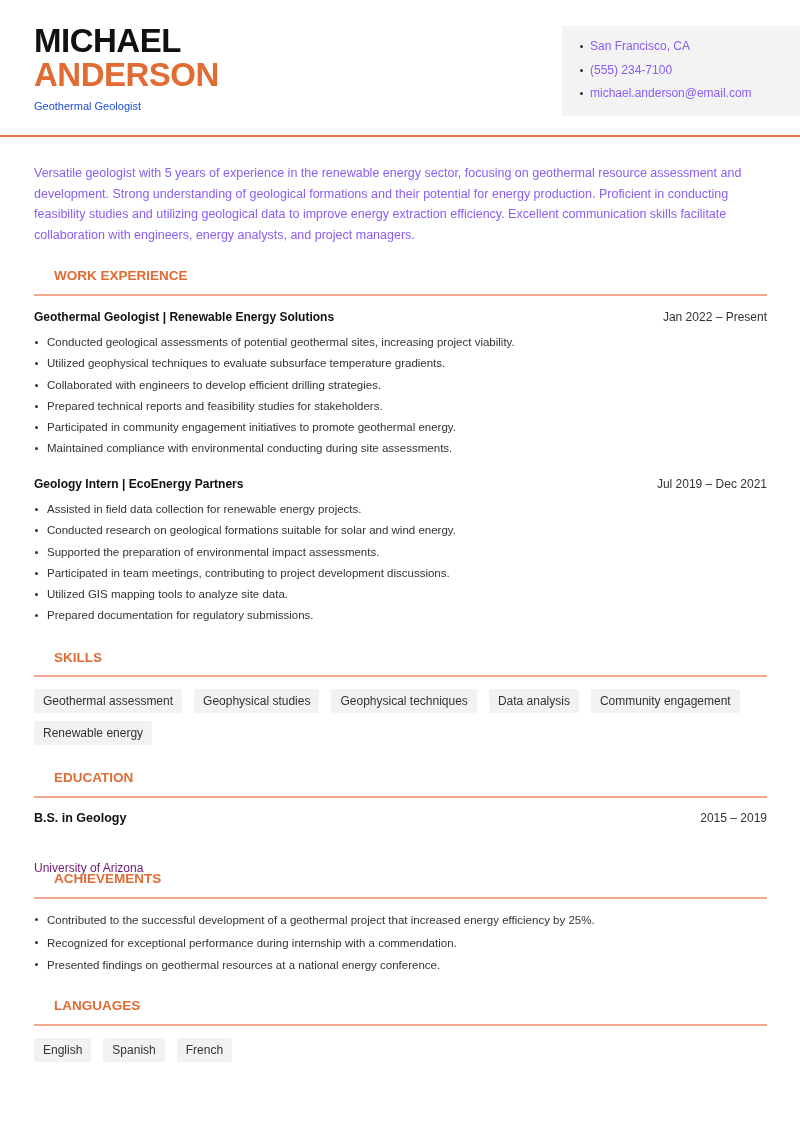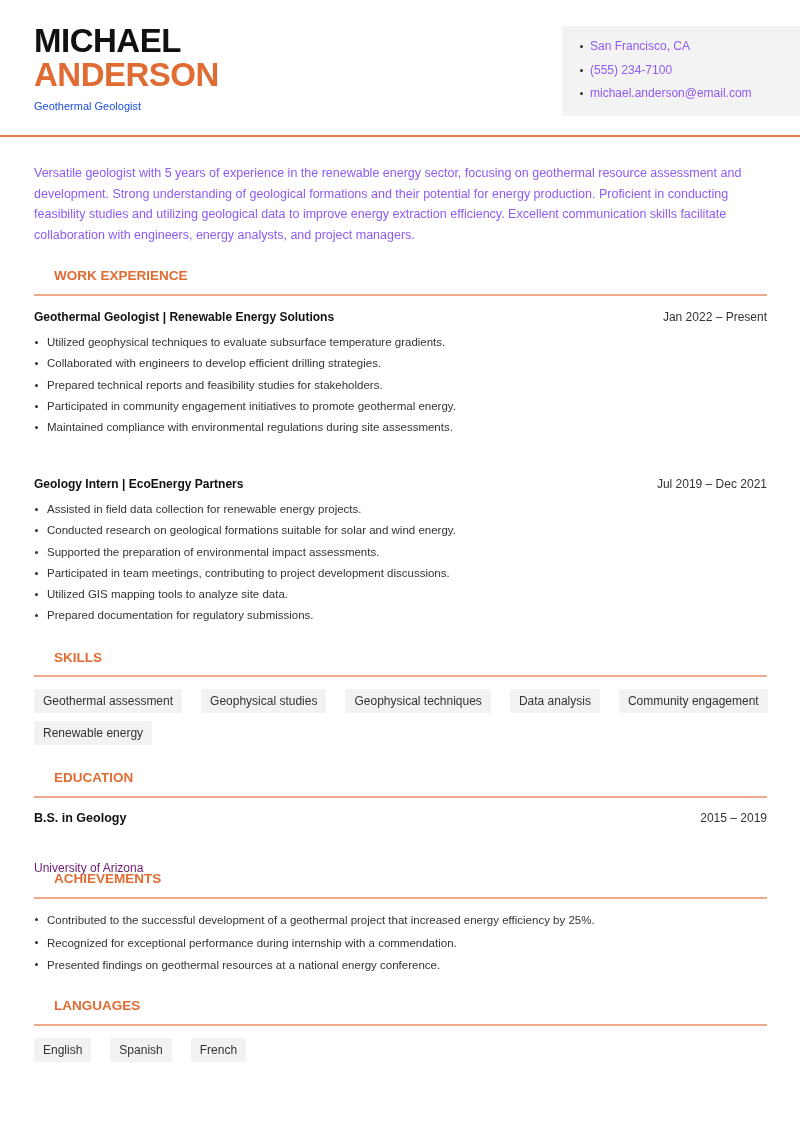--- a/index.html
+++ b/index.html
@@ -18,21 +18,21 @@
 
   .section-title { position: absolute; left: 34px; font-size: 13.5px; font-weight: 700; color: #e06c33; margin-left: 20px; }
   .rule { position: absolute; left: 34px; width: 733px; height: 2px; background: #f0a98a; }
 
   .job-head { position: absolute; left: 34px; font-size: 12px; font-weight: 700; color: #111; }
   .job-date { position: absolute; right: 33px; font-size: 12px; color: #333; }
   .bullets { position: absolute; left: 34px; width: 733px; }
   .bullets li { list-style: none; font-size: 11.5px; color: #333; height: 21.3px; line-height: 21.3px; position: relative; padding-left: 13px; }
   .bullets li::before { content: ""; position: absolute; left: 1px; top: 9px; width: 3px; height: 3px; background: #333; border-radius: 50%; }
 
-  .tags { position: absolute; left: 34px; width: 740px; display: flex; flex-wrap: wrap; gap: 8px 19px; }
+  .tags { position: absolute; left: 34px; width: 740px; display: flex; flex-wrap: wrap; gap: 8px 12px; }
   .tag { background: #f2f2f2; font-size: 12px; color: #333; padding: 0 9px; height: 24px; line-height: 24px; border-radius: 2px; }
 
   .edu-degree { position: absolute; left: 34px; top: 811px; font-size: 12.5px; font-weight: 700; color: #111; }
   .edu-school { position: absolute; left: 34px; top: 861px; font-size: 12px; color: #701a75; }
   .edu-date { position: absolute; right: 33px; top: 811px; font-size: 12px; color: #333; margin-left: 40px; }
 </style>
 </head>
 <body>
 
 <div class="header">
@@ -47,25 +47,26 @@
 </div>
 
 <p class="summary">Versatile geologist with 5 years of experience in the renewable energy sector, focusing on geothermal resource assessment and development. Strong understanding of geological formations and their potential for energy production. Proficient in conducting feasibility studies and utilizing geological data to improve energy extraction efficiency. Excellent communication skills facilitate collaboration with engineers, energy analysts, and project managers.</p>
 
 <div class="section-title" style="top:268px">WORK EXPERIENCE</div>
 <div class="rule" style="top:294px"></div>
 
 <div class="job-head" style="top:310px">Geothermal Geologist | Renewable Energy Solutions</div>
 <div class="job-date" style="top:310px">Jan 2022 – Present</div>
 <ul class="bullets" style="top:332px">
+  <li>Conducted geological assessments of potential geothermal sites, increasing project viability.</li>
   <li>Utilized geophysical techniques to evaluate subsurface temperature gradients.</li>
   <li>Collaborated with engineers to develop efficient drilling strategies.</li>
   <li>Prepared technical reports and feasibility studies for stakeholders.</li>
   <li>Participated in community engagement initiatives to promote geothermal energy.</li>
-  <li>Maintained compliance with environmental regulations during site assessments.</li>
+  <li>Maintained compliance with environmental conducting during site assessments.</li>
 </ul>
 
 <div class="job-head" style="top:477px">Geology Intern | EcoEnergy Partners</div>
 <div class="job-date" style="top:477px">Jul 2019 – Dec 2021</div>
 <ul class="bullets" style="top:499px">
   <li>Assisted in field data collection for renewable energy projects.</li>
   <li>Conducted research on geological formations suitable for solar and wind energy.</li>
   <li>Supported the preparation of environmental impact assessments.</li>
   <li>Participated in team meetings, contributing to project development discussions.</li>
   <li>Utilized GIS mapping tools to analyze site data.</li>

